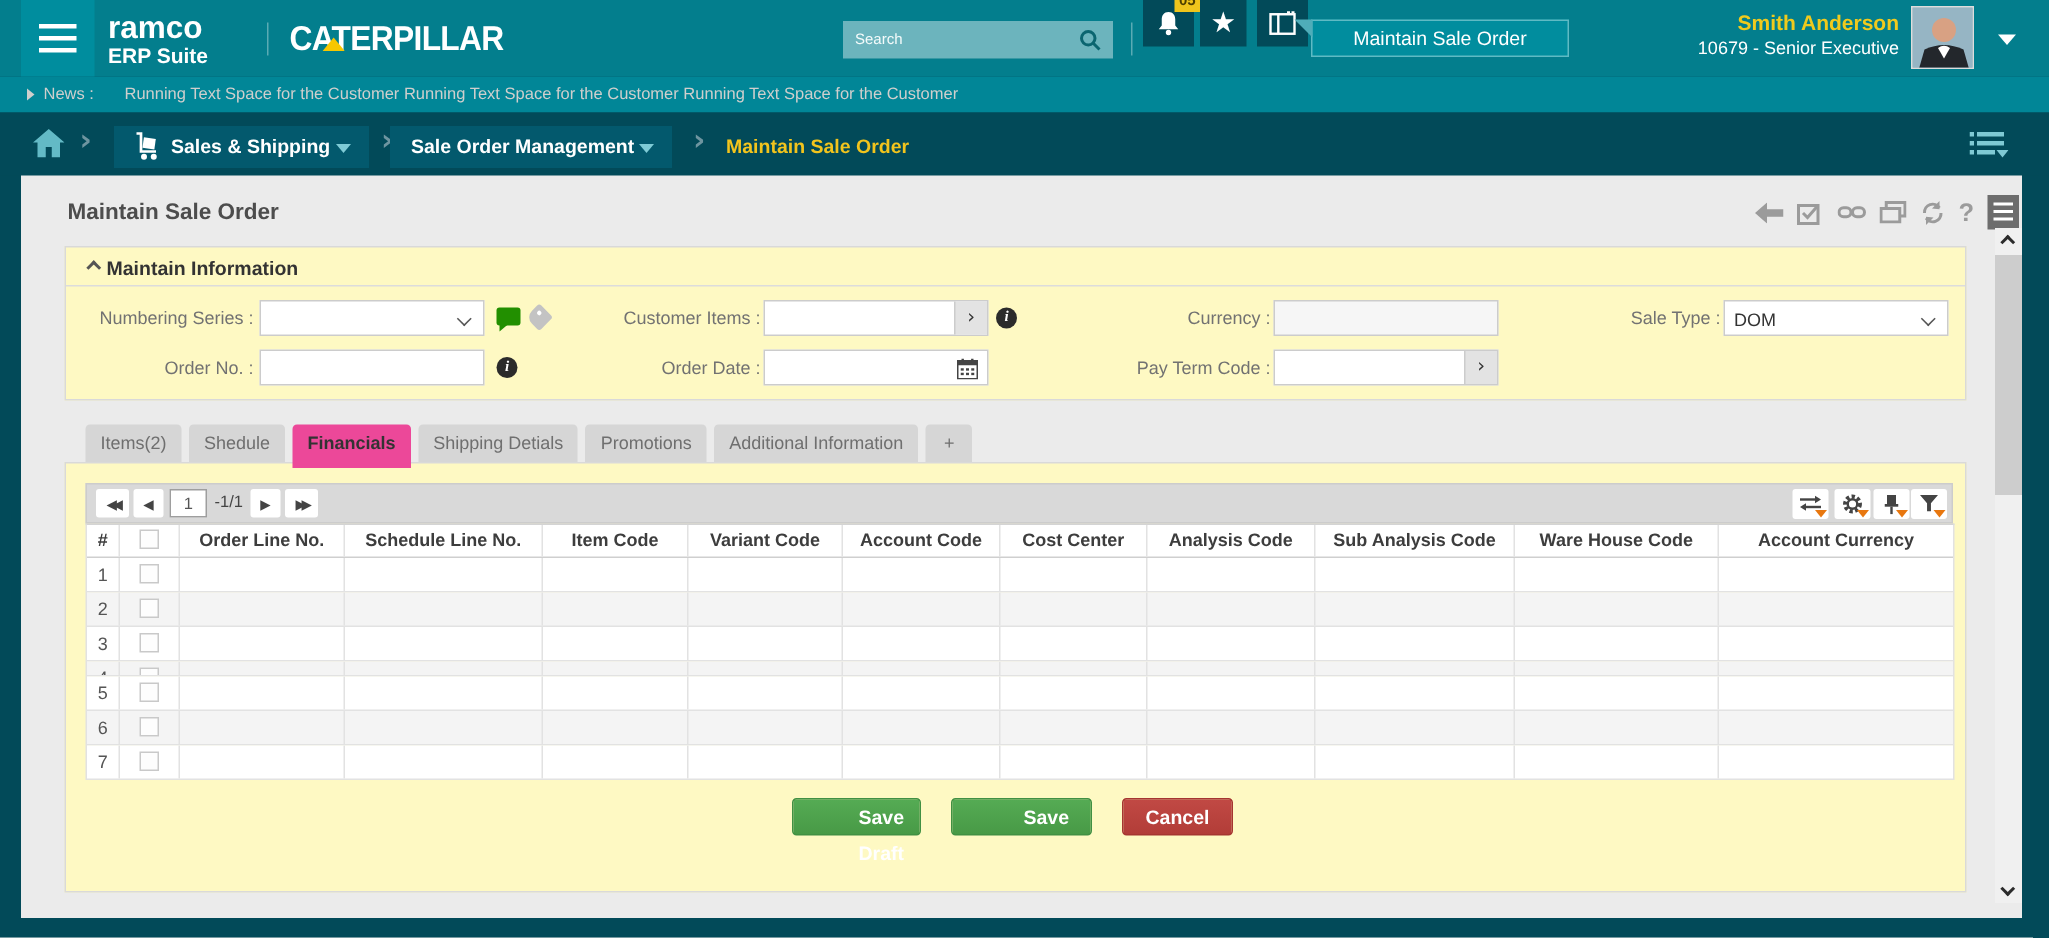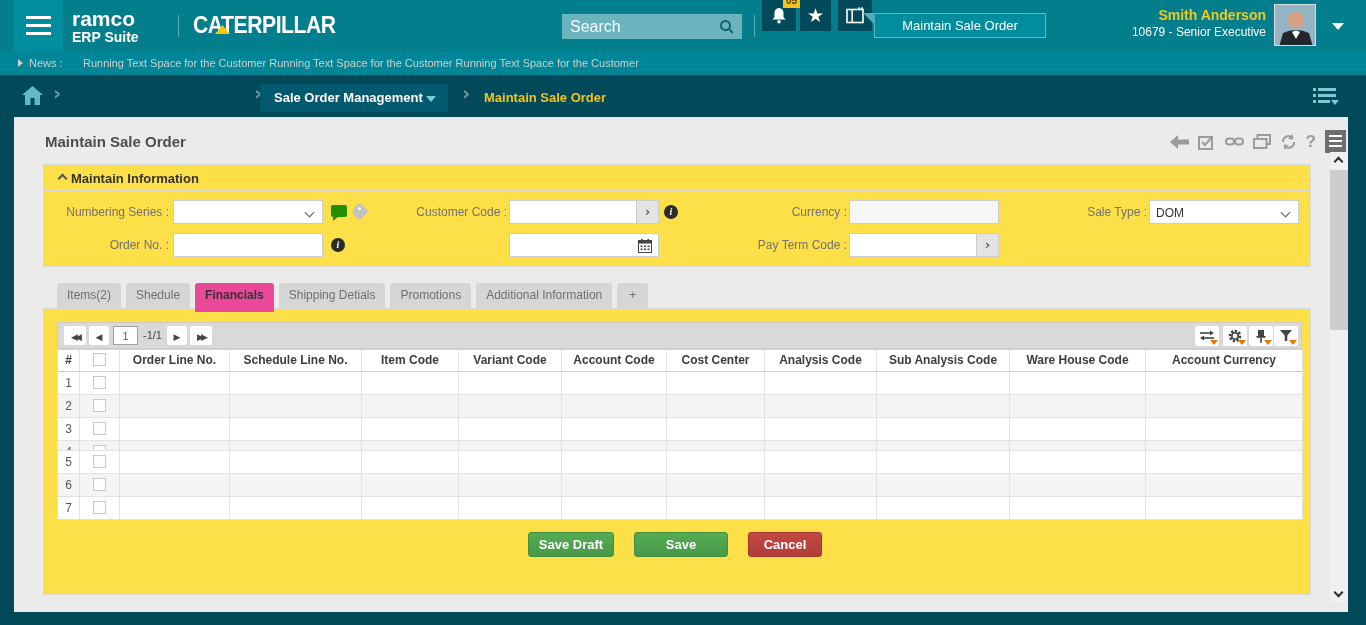--- a/index.html
+++ b/index.html
@@ -10,21 +10,21 @@
 .topbar { position:absolute; left:0; top:0; width:1366px; height:51px; background:#037e8d; }
 .hamburger { position:absolute; left:14px; top:0; width:49px; height:51px; background:#008d9e; }
 .hamburger .bar { position:absolute; left:12px; width:25px; height:3px; background:#fff; }
 .logo { position:absolute; left:72px; top:8px; color:#fff; }
 .logo .l1 { font-size:21px; font-weight:bold; line-height:22px; }
 .logo .l2 { font-size:14px; font-weight:bold; line-height:15px; }
 .hdr-div { position:absolute; top:15px; width:1px; height:22px; background:rgba(255,255,255,.35); }
 .cat-logo { position:absolute; left:193px; top:12px; color:#fff; font-size:23px; font-weight:bold; letter-spacing:-.5px; transform:scaleX(.92); transform-origin:left; }
 .cat-tri { position:absolute; left:24px; top:13px; width:0; height:0; border-left:8px solid transparent; border-right:8px solid transparent; border-bottom:9px solid #f7c700; }
 .search-box { position:absolute; left:562px; top:14px; width:180px; height:25px; background:rgba(255,255,255,.42); }
-.search-box input { position:absolute; left:8px; top:0; width:140px; height:25px; background:transparent; border:none; outline:none; font-size:16px; color:#f4fbfb; font-family:"Liberation Sans",sans-serif; }
+.search-box input { position:absolute; left:8px; top:0; width:140px; height:25px; background:transparent; border:none; outline:none; font-size:10px; color:#f4fbfb; font-family:"Liberation Sans",sans-serif; }
 .search-box input::placeholder { color:#f4fbfb; opacity:1; }
 .search-ic { position:absolute; right:7px; top:5px; }
 .icon-sq { position:absolute; top:0; height:31px; background:#024a59; display:flex; align-items:center; justify-content:center; }
 .badge { position:absolute; left:21px; top:-6px; background:#efc51c; color:#4d3f00; font-size:10px; font-weight:bold; padding:1px 3px; line-height:12px; }
 .star-glyph { color:#fff; font-size:19px; line-height:19px; font-family:"DejaVu Sans",sans-serif; }
 .screen-box { position:absolute; left:874px; top:13px; width:172px; height:25px; background:#018d9e; border:1px solid #5fbac4; }
 .screen-box .txt { position:absolute; left:0; right:0; top:4px; text-align:center; color:#fff; font-size:13px; }
 .screen-tail { position:absolute; left:-12px; top:-1px; width:0; height:0; border-top:12px solid #4fadb9; border-left:12px solid transparent; }
 .user-name { position:absolute; right:100px; top:7px; color:#f0ca1d; font-size:14px; font-weight:bold; }
 .user-role { position:absolute; right:100px; top:25px; color:#fff; font-size:12px; }
@@ -45,21 +45,21 @@
 .bc-current { position:absolute; left:484px; top:15px; color:#f2c41d; font-size:13px; font-weight:bold; }
 
 
 .content { position:absolute; left:14px; top:117px; width:1334px; height:495px; background:#ebebeb; }
 .page-title { position:absolute; left:31px; top:16px; font-size:15px; font-weight:bold; color:#4d4d4d; }
 .doc-toolbar { position:absolute; top:13px; right:2px; display:flex; align-items:center; gap:9px; }
 .doc-toolbar .qm { color:#9b9b9b; font-size:17px; font-weight:bold; }
 .menu-sq { width:21px; height:23px; background:#6d6d6d; position:relative; }
 .menu-sq .bar { position:absolute; left:4px; width:13px; height:2px; background:#fff; }
 
-.panel { position:absolute; left:29px; width:1268px; background:#fde047; border:1px solid #d9d9d9; }
+.panel { position:absolute; left:29px; width:1268px; background:#fef9c3; border:1px solid #d9d9d9; }
 .panel1 { top:47px; height:103px; }
 .sec-hd { position:absolute; left:0; right:0; top:0; height:26px; border-bottom:1px solid #dcdcdc; }
 .sec-caret { position:absolute; left:15px; top:10px; width:7px; height:7px; border-left:2px solid #555; border-top:2px solid #555; transform:rotate(45deg); }
 .sec-title { position:absolute; left:27px; top:6px; font-size:13px; font-weight:bold; color:#333; }
 
 .flabel { position:absolute; width:160px; text-align:right; font-size:12px; color:#727272; line-height:24px; }
 .ffield { position:absolute; width:150px; height:24px; border:1px solid #ccc; background:#fff; }
 .ffield.dis { background:#f6f6f6; }
 .fsel-txt { position:absolute; left:6px; top:5px; font-size:12px; color:#333; }
 .chev { position:absolute; right:9px; top:8px; width:7px; height:7px; border-right:1.5px solid #555; border-bottom:1.5px solid #555; transform:rotate(45deg); }
@@ -93,21 +93,21 @@
 .g-row.alt { background:#f4f4f4; }
 .g-row.clip { height:10px; overflow:hidden; }
 .g-cell { flex:none; border-right:1px solid #e2e2e2; height:22px; line-height:22px; font-size:12px; color:#555; text-align:center; overflow:hidden; }
 .hd .g-cell { font-weight:bold; color:#3d3d3d; height:21px; line-height:21px; font-size:12px; }
 .cbx { display:inline-block; width:13px; height:13px; border:1px solid #c9c9c9; background:#fdfdfd; vertical-align:middle; margin-top:-3px; }
 .c0{width:22px}.c1{width:40px}.c2{width:110px}.c3{width:132px}.c4{width:97px}.c5{width:103px}.c6{width:105px}.c7{width:98px}.c8{width:112px}.c9{width:133px}.c10{width:136px}.c11{width:156px; border-right:none;}
 
 
 .btn-row { position:absolute; left:484px; top:223px; display:flex; gap:20px; }
 .btn { height:25px; border-radius:3px; color:#fff; font-size:13px; font-weight:bold; text-align:center; line-height:24px; }
-.btn.green { background:linear-gradient(#55ab54,#489a46); border:1px solid #419043; }
+.btn.green { background:linear-gradient(#55ab54,#489a46); border:1px solid #419043;padding-left:33px; }
 .btn.red { background:linear-gradient(#c14944,#b23d38); border:1px solid #a53631; }
 .b1{width:86px}.b2{width:94px}.b3{width:74px}
 
 
 .vscroll { position:absolute; left:1330px; top:152px; width:18px; height:450px; background:#f0f0f0; }
 .vs-thumb { position:absolute; left:0; top:18px; width:18px; height:160px; background:#cdcdcd; }
 .vs-arr { position:absolute; left:5px; width:7px; height:7px; border-right:2px solid #2b2b2b; border-bottom:2px solid #2b2b2b; }
 .vs-up { top:6px; transform:rotate(-135deg); }
 .vs-dn { bottom:6px; transform:rotate(45deg); }
 svg { display:block; }
@@ -176,20 +176,30 @@
   <div class="news-arrow"></div>
   <span class="news-label">News :</span>
   <span class="news-text">Running Text Space for the Customer Running Text Space for the Customer Running Text Space for the Customer</span>
 </div>
 
 <div class="breadcrumb">
   <svg style="position:absolute;left:22px;top:11px;" width="21" height="19" viewBox="0 0 21 19">
       <path d="M10.5 0 L21 9 L18 9 L18 19 L12.5 19 L12.5 12 L8.5 12 L8.5 19 L3 19 L3 9 L0 9 Z" fill="#63bac6"></path>
     </svg>
   <span class="bc-sep" style="left:53px">›</span>
+  <div class="bc-menu" style="left:76px; width:170px;">
+    <svg style="position:absolute;left:12px;top:4px;" width="20" height="20" viewBox="0 0 20 20">
+        <path d="M3 1 L6 1 L6 13 L16 13" fill="none" stroke="#fff" stroke-width="1.8"></path>
+        <rect x="7.5" y="4" width="8" height="7" fill="#fff" transform="rotate(8 11 7)"></rect>
+        <circle cx="8" cy="16.5" r="2" fill="#fff"></circle>
+        <circle cx="14.5" cy="16.5" r="2" fill="#fff"></circle>
+      </svg>
+    <span style="position:absolute;left:38px;">Sales &amp; Shipping</span>
+    <div class="bc-caret" style="right:12px"></div>
+  </div>
   <span class="bc-sep" style="left:254px">›</span>
   <div class="bc-menu" style="left:260px; width:188px;">
     <span style="position:absolute;left:14px;">Sale Order Management</span>
     <div class="bc-caret" style="right:12px"></div>
   </div>
   <span class="bc-sep" style="left:462px">›</span>
   <span class="bc-current">Maintain Sale Order</span>
   <svg style="position:absolute;left:1313px;top:13px;" width="26" height="18" viewBox="0 0 26 18">
       <rect x="0" y="0" width="3" height="3" fill="#7fc9d4"></rect>
       <rect x="5" y="0" width="18" height="3" fill="#7fc9d4"></rect>
@@ -238,36 +248,37 @@
       <div class="sec-caret"></div>
       <div class="sec-title">Maintain Information</div>
     </div>
 
     <div class="flabel" style="left:-35px; top:35px;">Numbering Series :</div>
     <div class="ffield" style="left:129px; top:35px;">
         <div class="chev"></div>
       </div>
     <div class="bubble" style="left:287px; top:40px;"></div>
     <div class="tag-ic" style="left:309px; top:40px;"></div>
-    <div class="flabel" style="left:303px; top:35px;">Customer Code :</div>
+    <div class="flabel" style="left:303px; top:35px;">Customer Items :</div>
     <div class="ffield" style="left:465px; top:35px;">
         <div class="zoombtn">›</div>
       </div>
     <div class="info-ic" style="left:620px; top:40px;">i</div>
     <div class="flabel" style="left:643px; top:35px;">Currency :</div>
     <div class="ffield dis" style="left:805px; top:35px;"></div>
     <div class="flabel" style="left:943px; top:35px;">Sale Type :</div>
     <div class="ffield" style="left:1105px; top:35px;">
         <span class="fsel-txt">DOM</span>
         <div class="chev"></div>
       </div>
 
     <div class="flabel" style="left:-35px; top:68px;">Order No. :</div>
     <div class="ffield" style="left:129px; top:68px;"></div>
     <div class="info-ic" style="left:287px; top:73px;">i</div>
+    <div class="flabel" style="left:303px; top:68px;">Order Date :</div>
     <div class="ffield" style="left:465px; top:68px;">
       <svg class="cal-ic" width="14" height="14" viewBox="0 0 14 14">
           <rect x="0.5" y="1.5" width="13" height="12" fill="none" stroke="#444" stroke-width="1"></rect>
           <rect x="0.5" y="1.5" width="13" height="3" fill="#444"></rect>
           <rect x="3" y="0" width="1.6" height="3" fill="#444"></rect>
           <rect x="9.4" y="0" width="1.6" height="3" fill="#444"></rect>
           <g fill="#444">
             <rect x="2.5" y="6.5" width="2" height="1.6"></rect>
             <rect x="6" y="6.5" width="2" height="1.6"></rect>
             <rect x="9.5" y="6.5" width="2" height="1.6"></rect>

